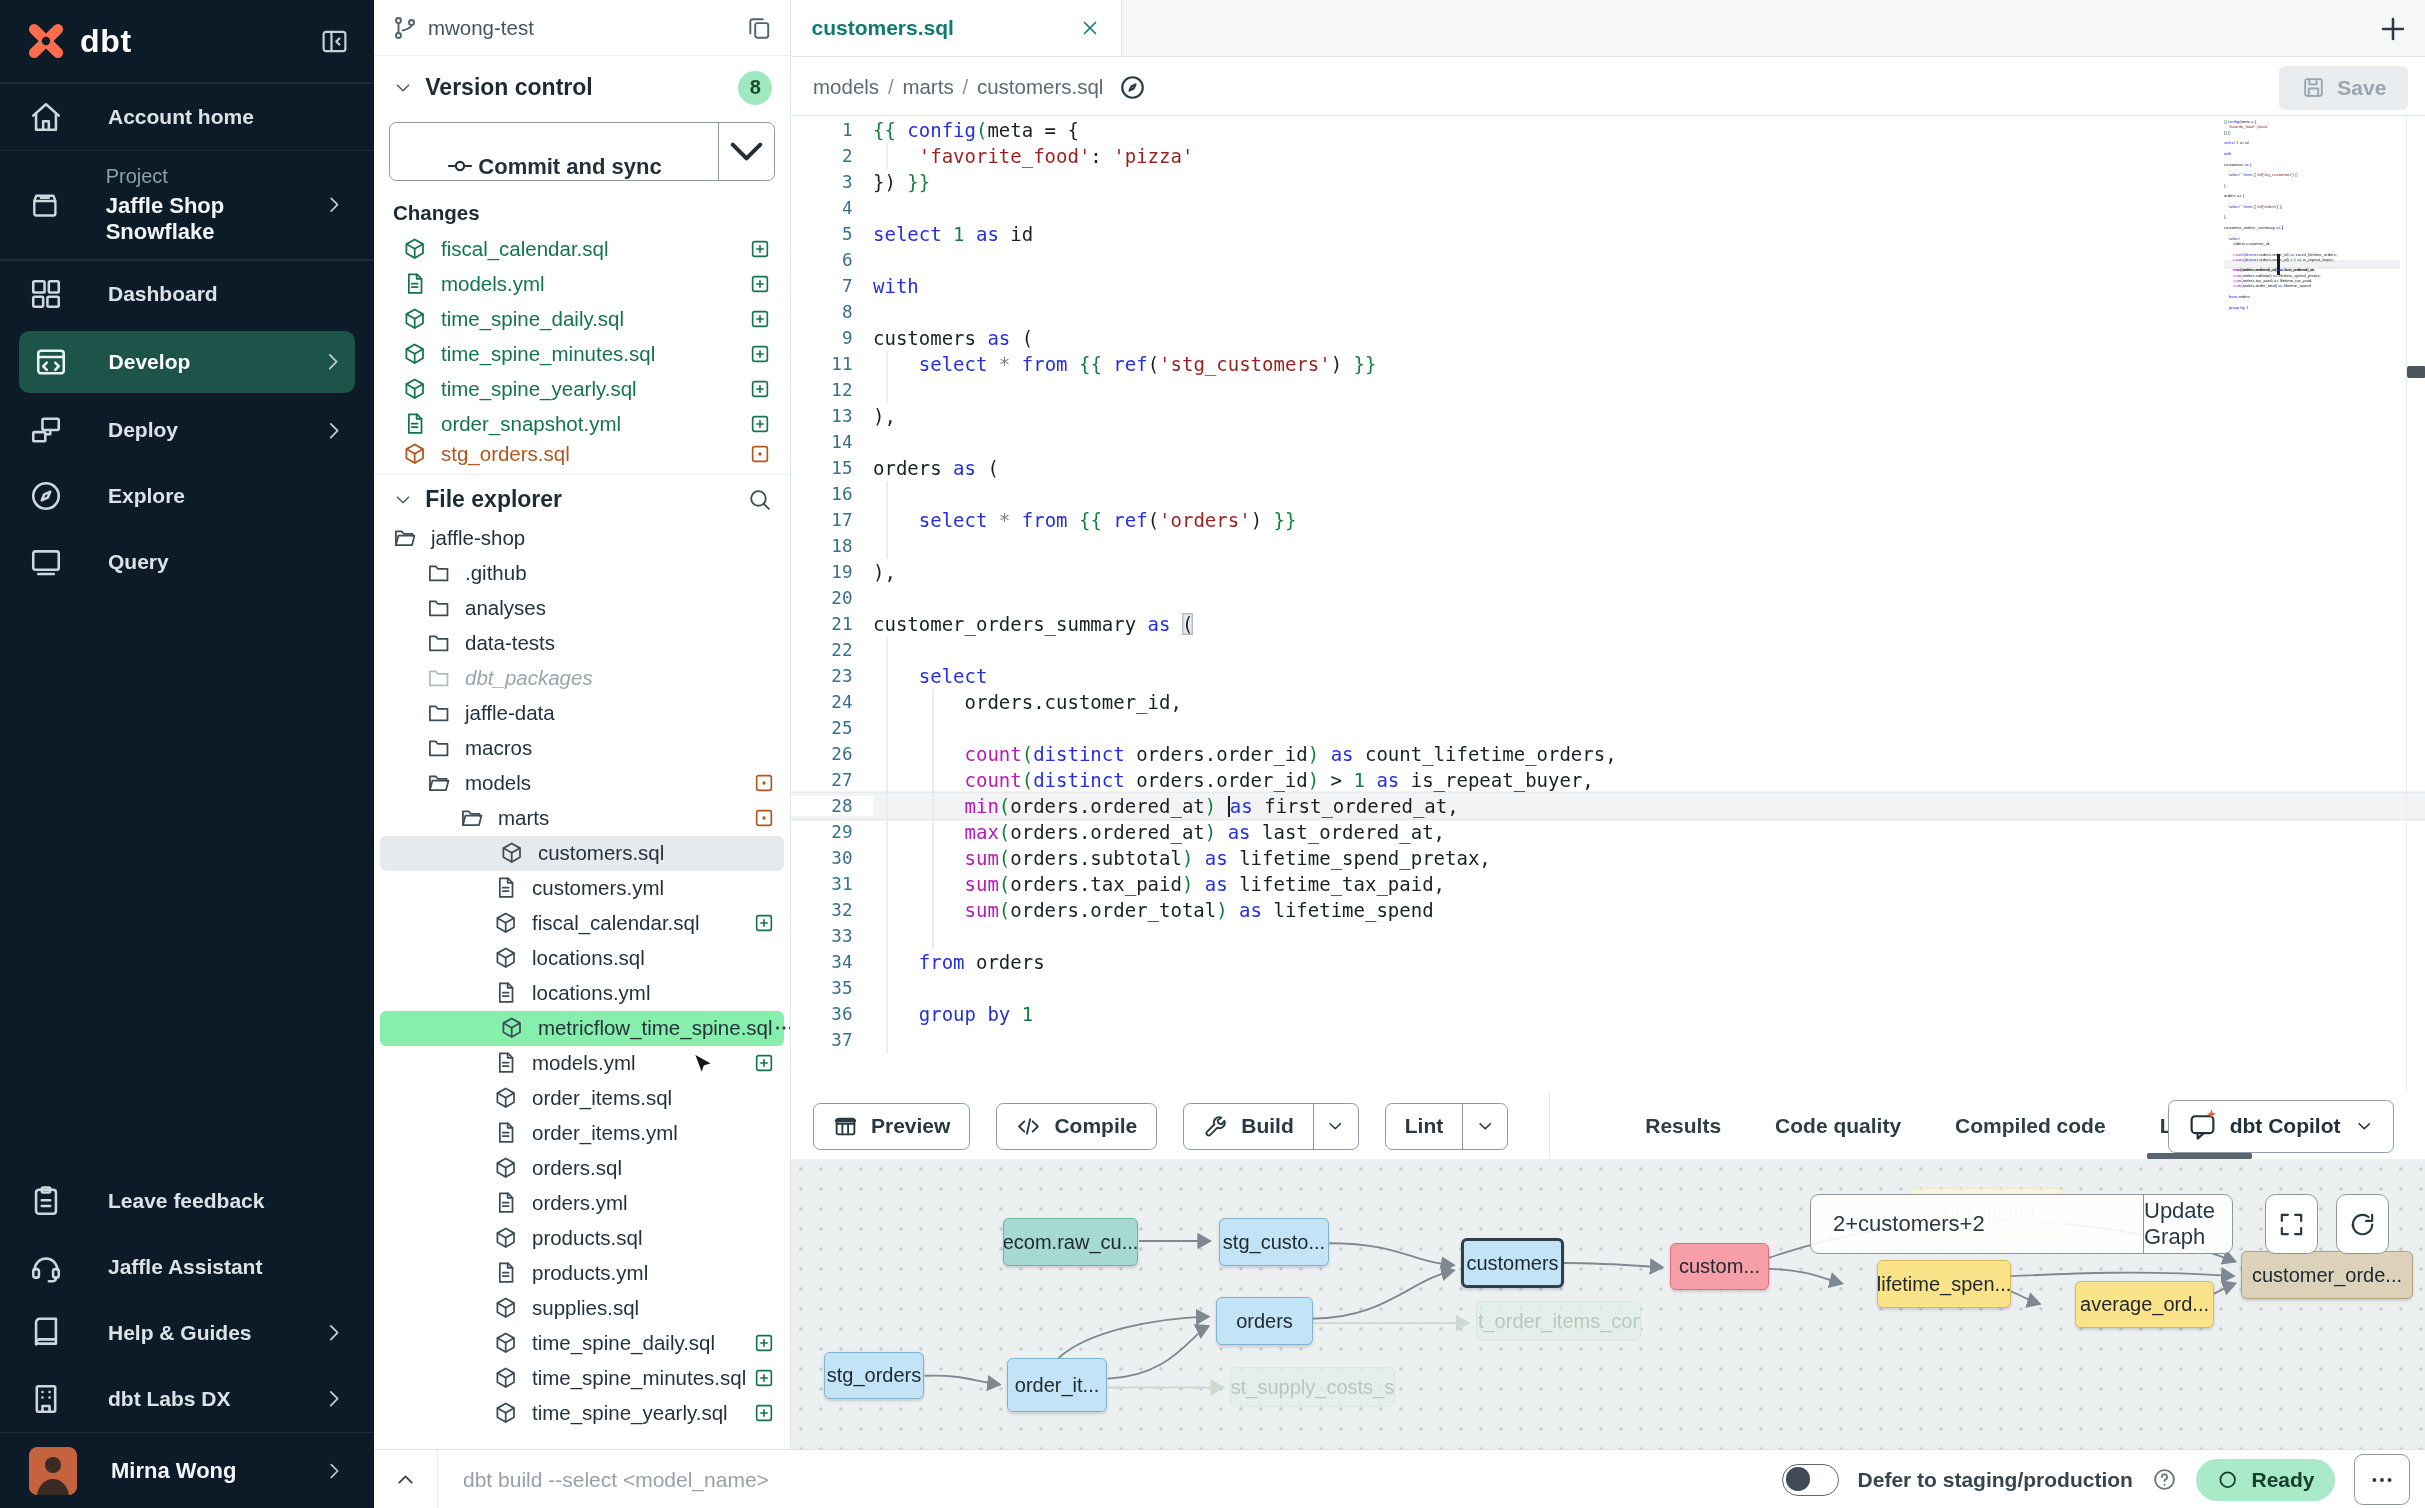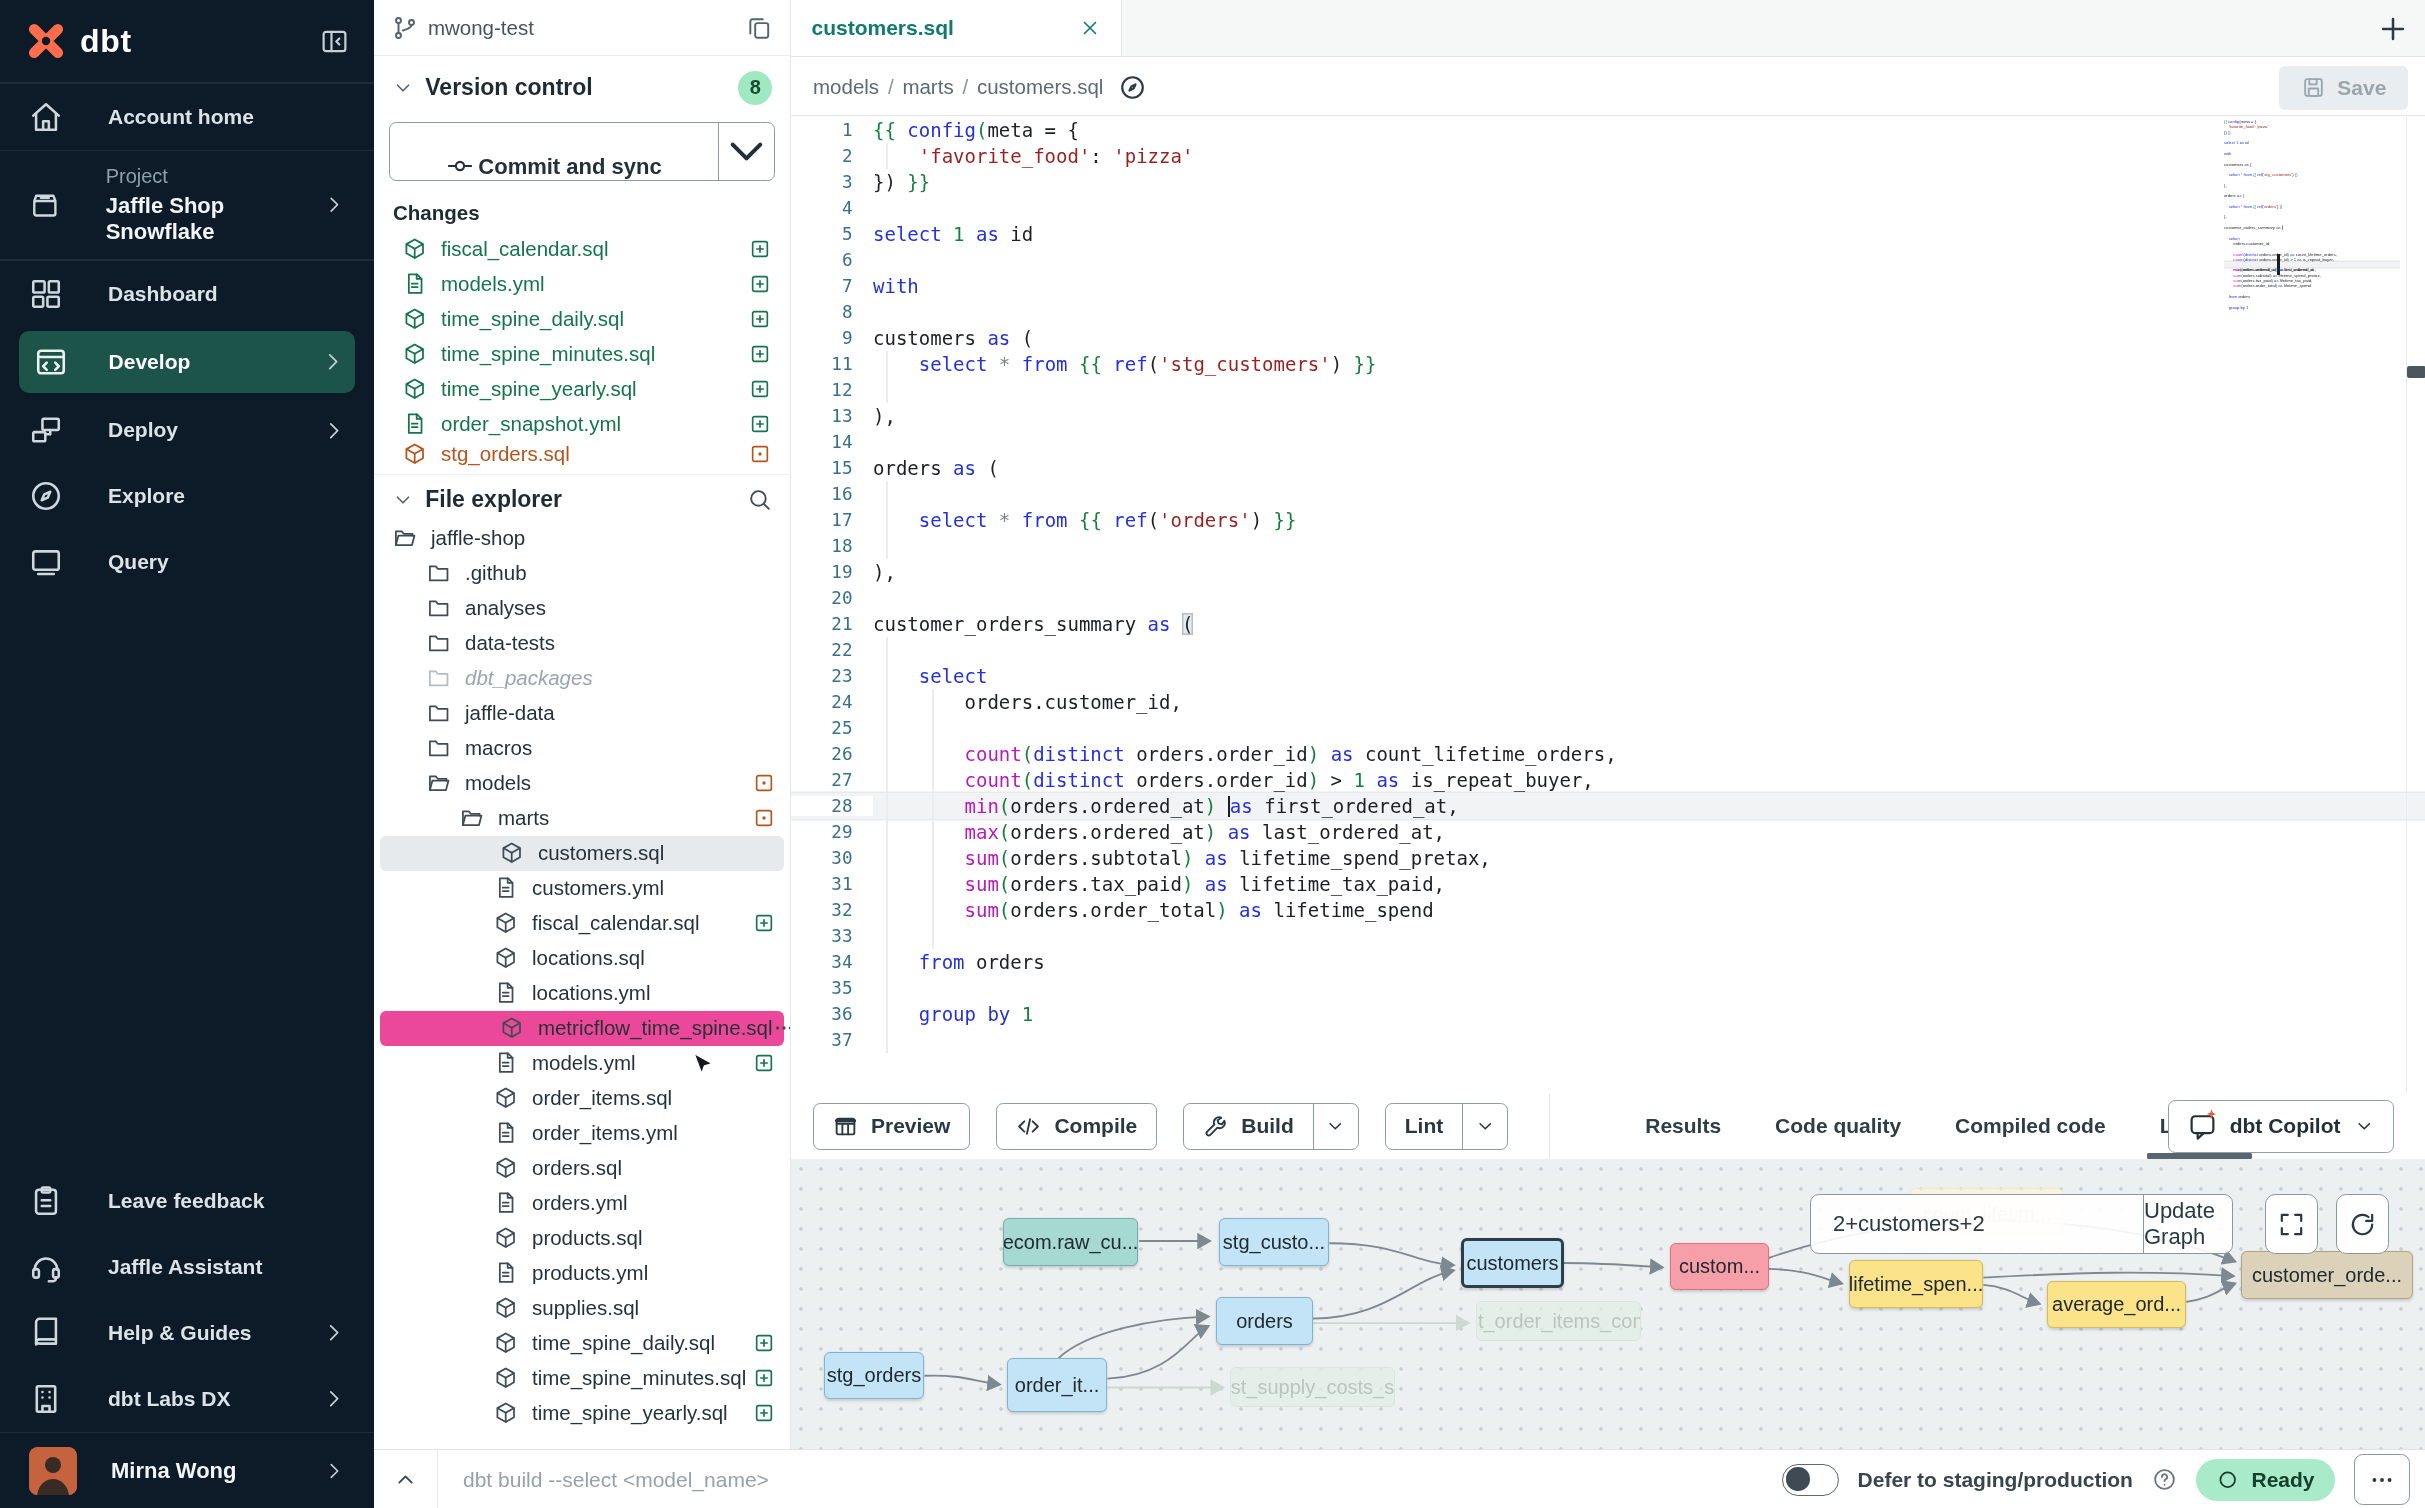--- a/index.html
+++ b/index.html
@@ -49,21 +49,21 @@
   .cutrow { height:25px; overflow:hidden; }
   .fe-head { display:flex; align-items:center; padding:11.7px 17.6px 7.3px 17.6px; border-top:1.5px solid #eef1f3; margin-top:7.3px; }
   .fe-head .ic { width:22px; height:22px; color:#55636d; }
   .fe-head .t { font-size:23px; font-weight:bold; color:#1d2b34; margin-left:11.7px; }
   .fe-head .search { margin-left:auto; width:25px; height:25px; color:#3e4c56; }
   .tree-row { height:35px; display:flex; align-items:center; font-size:20.5px; color:#25323c; padding-right:14.6px; }
   .tree-row .ic { width:23.4px; height:23.4px; margin-right:14.6px; flex:0 0 auto; color:#3d4c56; }
   .tree-row .trail { margin-left:auto; width:22px; height:22px; flex:0 0 auto; }
   .tree-row.muted { color:#9aa6ae; font-style:italic; } .tree-row.muted .ic { color:#b3bdc4; }
   .tree-row.selected { background:#e7eaec; border-radius:5.9px; margin:0 5.9px; }
-  .tree-row.hover { background:#ec4899; border-radius:5.9px; margin:0 5.9px; color:#25323c; }
+  .tree-row.hover { background:#86efac; border-radius:5.9px; margin:0 5.9px; color:#25323c; }
   .tree-row .dots { color:#3e4c56; }
   #cursor-pointer { position:absolute; left:313px; top:1049px; width:32px; height:32px; z-index:5; }
 
   
   #main { position:absolute; left:791px; top:0; width:1635px; height:1449px; background:#fff; }
   #tabbar { position:absolute; left:0; top:0; right:0; height:57px; background:#f6f8f8; border-bottom:1.5px solid #e3e7ea; display:flex; }
   .tab { width:331px; background:#fff; border-right:1.5px solid #e3e7ea; display:flex; align-items:center; padding:0 20.5px; }
   .tab .t { font-size:21px; font-weight:600; color:#0f7b6c; }
   .tab .x { margin-left:auto; width:22px; height:22px; color:#0f7b6c; }
   .newtab { position:absolute; right:16px; top:11.7px; width:34px; height:34px; color:#2e3b45; }
@@ -106,21 +106,21 @@
   .spark { position:absolute; right:-4.4px; top:-5.9px; width:19px; height:19px; }
 
   
   #lineage { position:absolute; left:0; top:1159px; right:0; height:290px; background:#edf0f1; background-image:radial-gradient(circle, #c9cfd2 1.5px, transparent 1.8px); background-size:20px 20px; overflow:hidden; }
   #edges { position:absolute; left:0; top:0; z-index:1; }
   .lnode { position:absolute; z-index:2; border-radius:5.9px; border:1.5px solid; display:flex; align-items:center; justify-content:center; font-size:20px; color:#212a31; box-shadow:0 1.5px 2.9px rgba(40,50,60,.18); white-space:nowrap; overflow:hidden; padding:0 7.3px; }
   .nt-source { background:#a6d9d2; border-color:#6fb0a7; }
   .nt-model { background:#c2e4f6; border-color:#7fb3d2; }
   .nt-selected { background:#c2e4f6; border-color:#2e3f4c; border-width:3.7px; }
   .nt-exposure { background:#f79fa8; border-color:#e0707e; }
-  .nt-metric { background:#fbe389; border-color:#d9ba57; }
+  .nt-metric { background:#fbe389; border-color:#d9ba57;margin-left:28px; }
   .nt-saved { background:#dcd2ba; border-color:#b0a482; }
   .nt-test { background:rgba(225,239,229,.75); border-color:#d9e6dd; color:#b9c6bd; box-shadow:none; }
   .nt-ghost { background:rgba(253,246,215,.6); border-color:rgba(240,227,176,.6); color:#c9c09a; box-shadow:none; z-index:1; }
   .lin-search { position:absolute; left:1019px; top:35px; width:423px; height:60px; z-index:3; border:1.5px solid #8a97a1; border-radius:8.8px; background:rgba(255,255,255,.9); display:flex; overflow:hidden; }
   .lin-search input { flex:1; border:0; background:transparent; font-size:22px; color:#2a3842; padding:0 22px; font-family:"Liberation Sans", sans-serif; outline:none; }
   .lin-search .upd { width:155px; border-left:1.5px solid #8a97a1; display:flex; align-items:center; justify-content:center; font-size:22px; color:#2a3842; }
   .lin-btn { position:absolute; top:35px; width:53px; height:60px; z-index:3; border:1.5px solid #8a97a1; border-radius:10.3px; background:#fff; display:flex; align-items:center; justify-content:center; color:#2a3842; }
   .lin-btn .ic { width:29px; height:29px; }
 
   

